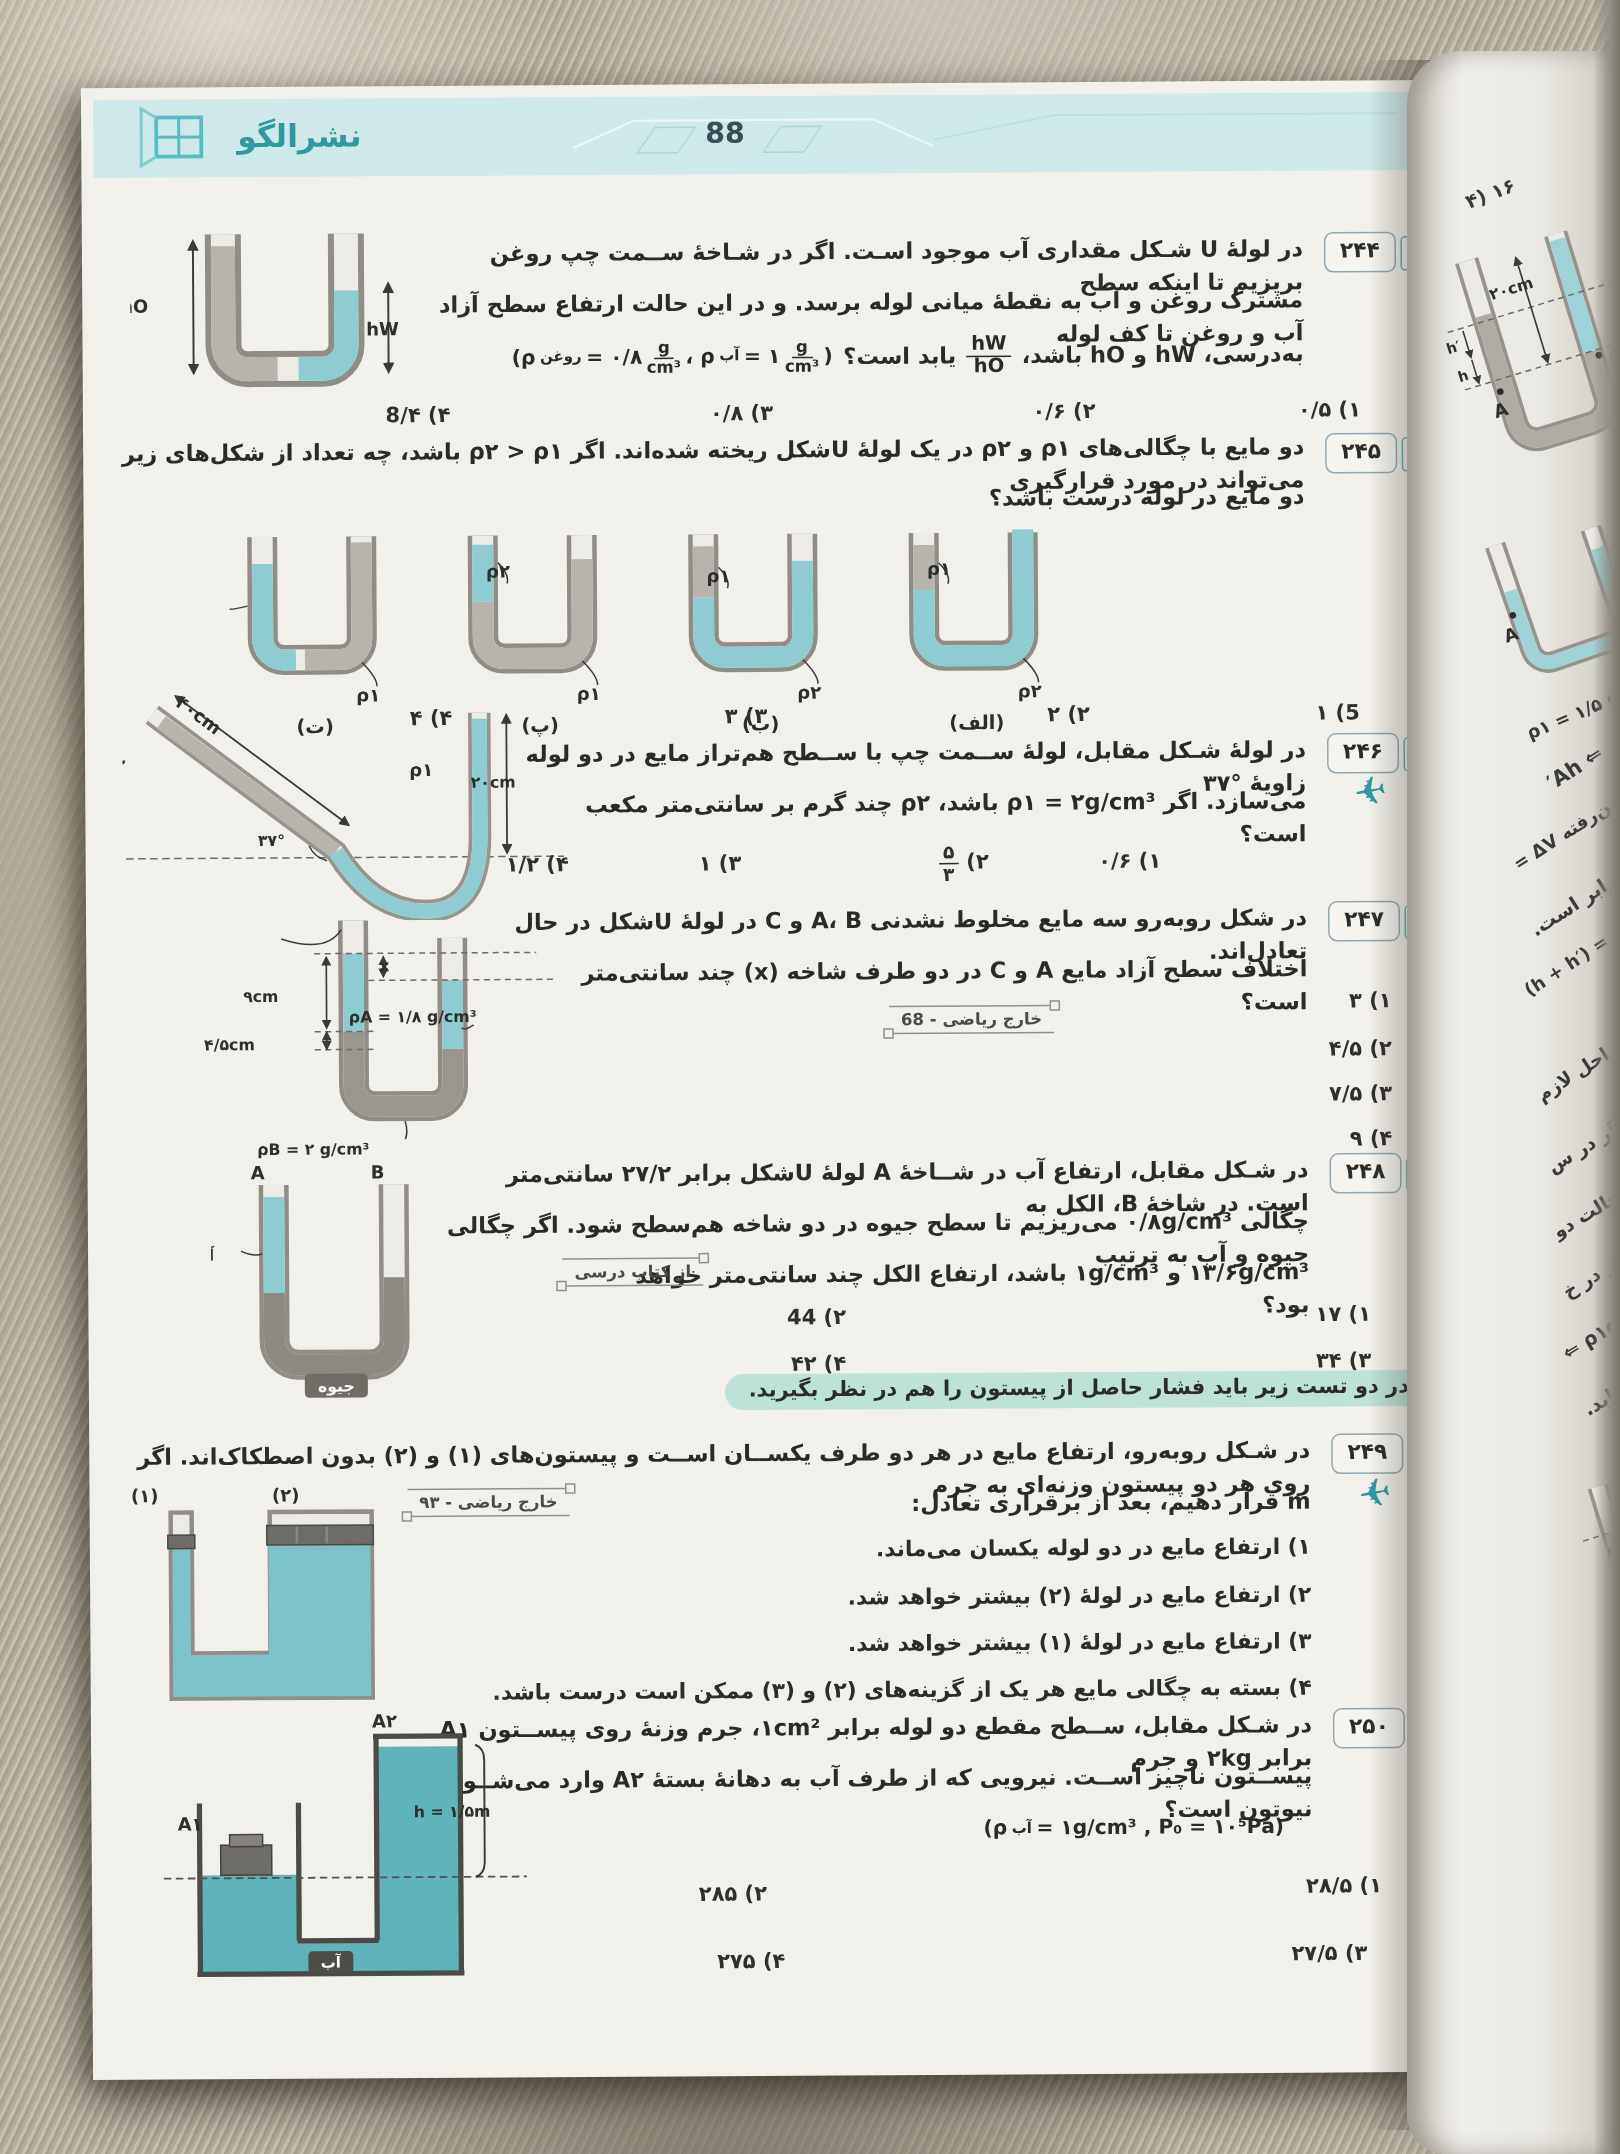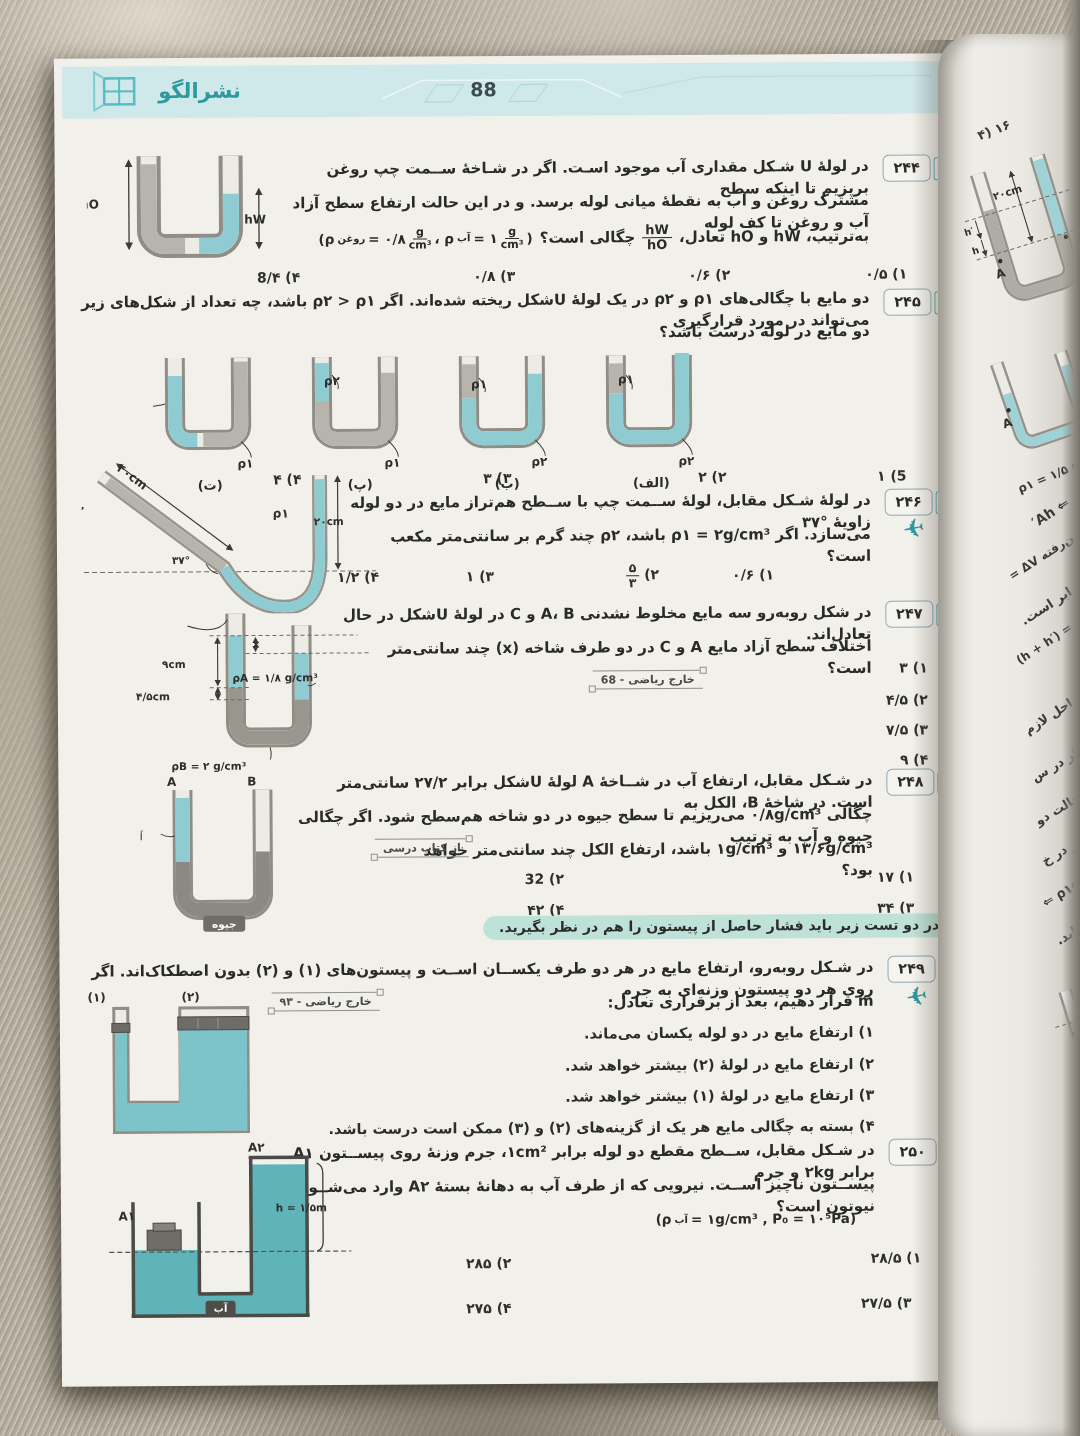--- a/index.html
+++ b/index.html
@@ -85,26 +85,26 @@
         <path d="M320,34 L360,16 L520,16 L560,34" fill="none" stroke="#ffffff" stroke-opacity=".6" stroke-width="1.5"></path>
         <path d="M560,30 L640,14 L870,14" fill="none" stroke="#bcdedf" stroke-width="1.2"></path>
       </svg>
     </div>
 
     <span class="qtag" style="right:6px;top:104px"></span>
     <div class="qnum" style="right:24px;top:101px">۲۴۴</div>
     <div class="ql" style="right:86px;top:102px;width:575px">در لولهٔ U شـکل مقداری آب موجود اسـت. اگر در شـاخهٔ ســمت چپ روغن بریزیم تا اینکه سطح</div>
     <div class="ql" style="right:86px;top:136px;width:585px">مشترک روغن و آب به نقطهٔ میانی لوله برسد. و در این حالت ارتفاع سطح آزاد آب و روغن تا کف لوله</div>
     <div class="ql" style="right:86px;top:168px;width:645px;display:flex;gap:7px;align-items:center;flex-wrap:nowrap">
-      <span>به‌ترتیب، ‎hW‎ و ‎hO‎ تعادل،</span>
+      <span>به‌درسی، ‎hW‎ و ‎hO‎ باشد،</span>
       <span class="frac">
           <span class="num">hW</span>
           <span>hO</span>
         </span>
-      <span>چگالی است؟</span>
+      <span>یابد است؟</span>
       <span class="formula">
         <span>(ρ</span>
           <sub>روغن</sub>
           <span> = ۰/۸ </span>
         <span class="frac" style="font-size:11px">
             <span class="num">g</span>
             <span>cm³</span>
           </span>
         <span>، ρ</span>
           <sub>آب</sub>
@@ -279,21 +279,21 @@
       <path d="M42,86 V118 a16,16 0 0 0 16,16 h48 a16,16 0 0 0 16,-16 V76" fill="none" stroke="#8b8982" stroke-width="14"></path>
       <text class="ft" x="36" y="10">A</text>
       <text class="ft" x="116" y="10">B</text>
       <text class="ft fts" x="2" y="64">آب</text>
       <path d="M20,58 q8,4 14,2" fill="none" stroke="#3a3a38" stroke-width="1"></path>
       <rect x="62" y="140" width="42" height="16" rx="3" fill="#6f6d66"></rect>
       <text x="83" y="152" text-anchor="middle" style="font-family:'DejaVu Sans';font-size:10.5px;fill:#fdfdfb;font-weight:600">جیوه</text>
     </svg>
     <div style="position:absolute;left:0;right:0;top:815px">
       <span class="opt" style="right:45px;top:0">۱) ۱۷</span>
-      <span class="opt" style="right:395px;top:0">۲) 32</span>
+      <span class="opt" style="right:395px;top:0">۲) 44</span>
       <span class="opt" style="right:45px;top:31px">۳) ۳۴</span>
       <span class="opt" style="right:395px;top:31px">۴) ۴۲</span>
     </div>
 
     <div class="note" style="right:4px;top:860px">در دو تست زیر باید فشار حاصل از پیستون را هم در نظر بگیرید.</div>
 
     <span class="qtag" style="right:6px;top:905px"></span>
     <div class="qnum" style="right:24px;top:902px">۲۴۹</div>
     <span class="plane" style="right:32px;top:928px">✈</span>
     <div class="ql" style="right:86px;top:903px;width:800px">در شـکل روبه‌رو، ارتفاع مایع در هر دو طرف یکســان اســت و پیستون‌های (۱) و (۲) بدون اصطکاک‌اند. اگر روی هر دو پیستون وزنه‌ای به جرم</div>
@@ -341,21 +341,21 @@
       <text class="ft" x="164" y="14">A۲</text>
       <path d="M216,26 q6,2 6,10 V104 q0,8 -6,10" fill="none" stroke="#3a3a38" stroke-width="1.3"></path>
       <text class="ft fts" x="226" y="74">h = ۱/۵m</text>
       <rect x="104" y="163" width="30" height="15" rx="3" fill="#4f4d48"></rect>
       <text x="119" y="174" text-anchor="middle" style="font-family:'DejaVu Sans';font-size:10px;fill:#fdfdfb;font-weight:600">آب</text>
     </svg>
     <div style="position:absolute;left:0;right:0;top:1196px">
       <span class="opt" style="right:40px;top:0">۱) ۲۸/۵</span>
       <span class="opt" style="right:450px;top:3px">۲) ۲۸۵</span>
       <span class="opt" style="right:50px;top:45px">۳) ۲۷/۵</span>
-      <span class="opt" style="right:450px;top:48px">۴) ۲۷۵</span>
+      <span class="opt" style="right:438px;top:48px">۴) ۲۷۵</span>
     </div>
   </div>
 
   <div class="spine"></div>
 
   <div class="rpage">
     <div style="position:absolute;inset:0;transform:rotate(-7deg);transform-origin:130% 0%">
       <div class="rfrag" style="left:28px;top:72px;transform:rotate(-14deg);font-size:13px">۱۶ (۴</div>
 
       <svg style="position:absolute;left:2px;top:100px;transform:rotate(-10deg)" width="138" height="175" viewBox="0 0 138 175">

